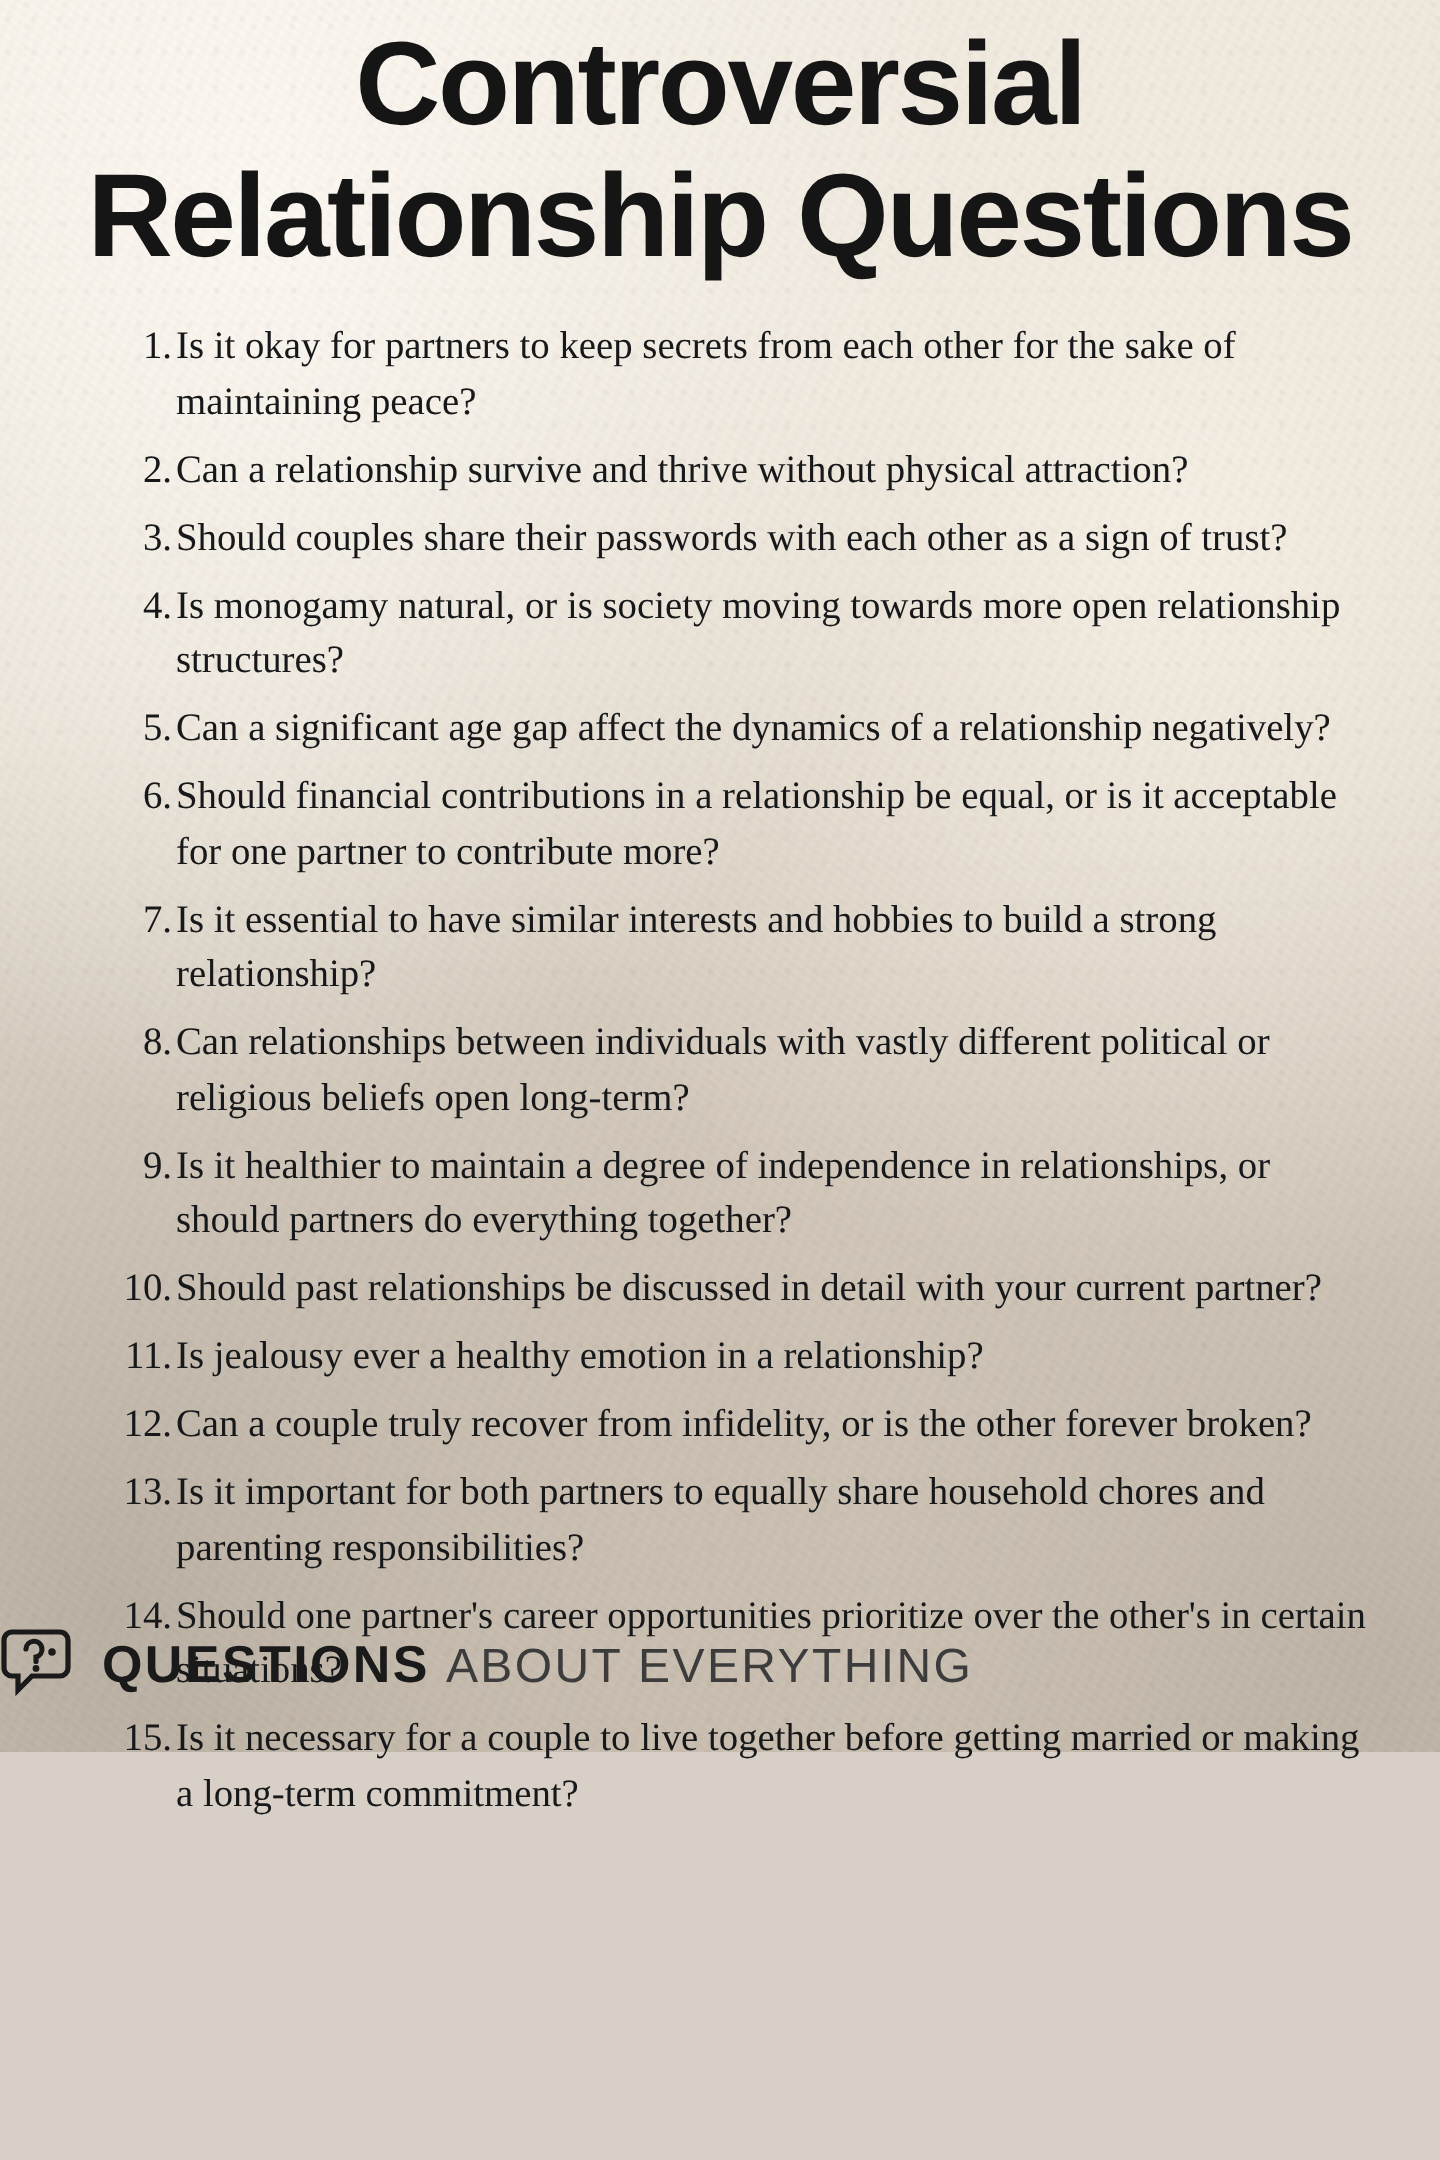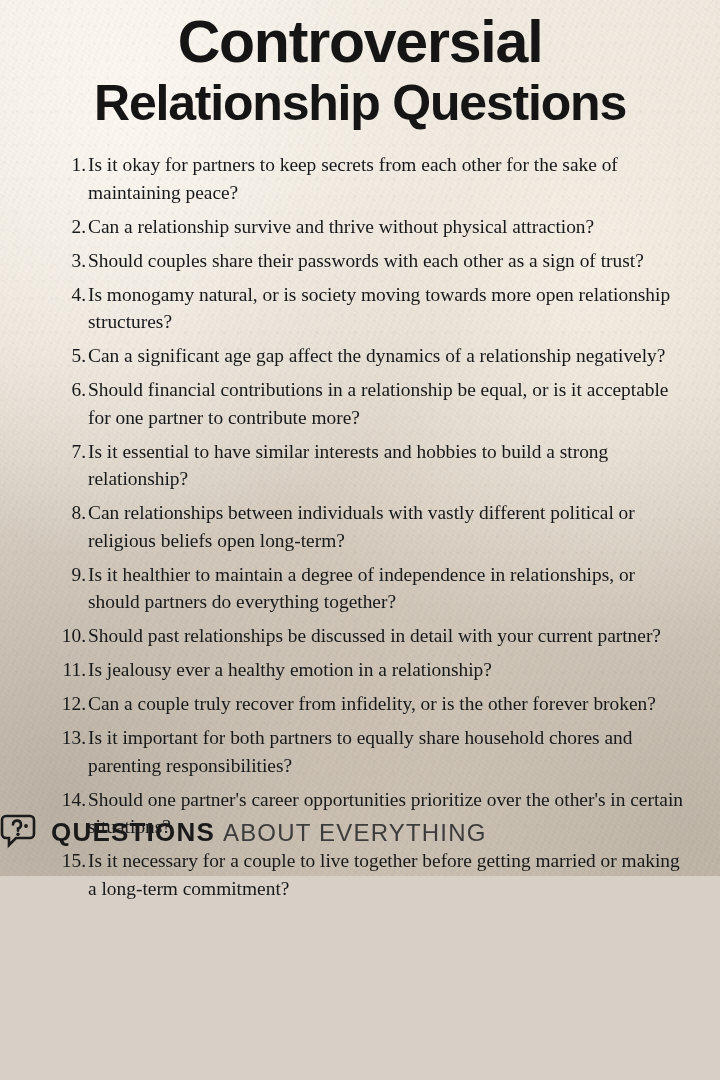--- a/index.html
+++ b/index.html
@@ -45,21 +45,21 @@
     text-align: center;
   }
   .title-line {
     font-family: "Liberation Sans", sans-serif;
     font-weight: bold;
     color: #151515;
     letter-spacing: -1.2px;
     line-height: 1.02;
   }
   .title-line-1 { font-size: 59px; }
-  .title-line-2 { font-size: 50px; margin-top: 6px; text-align: center; }
+  .title-line-2 { font-size: 59px; margin-top: 6px; text-align: center; }
 
   .list-wrap {
     position: relative;
     margin-top: 22px;
     padding: 0 14px 0 20px;
     font-family: Liberation Serif, serif;
   }
   ol.questions {
     margin: 0;
     padding: 0 0 0 50px;

